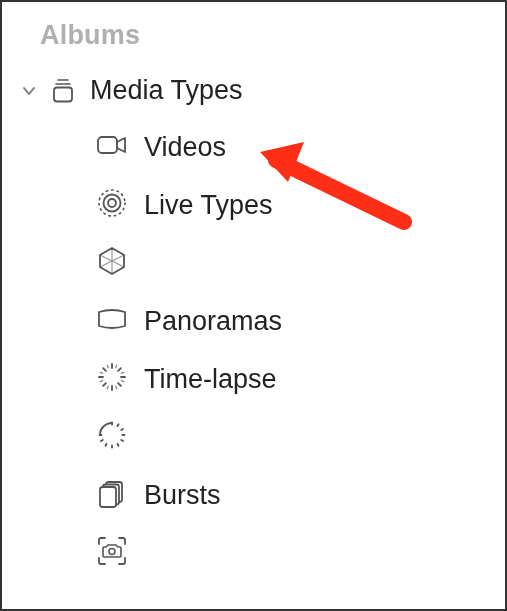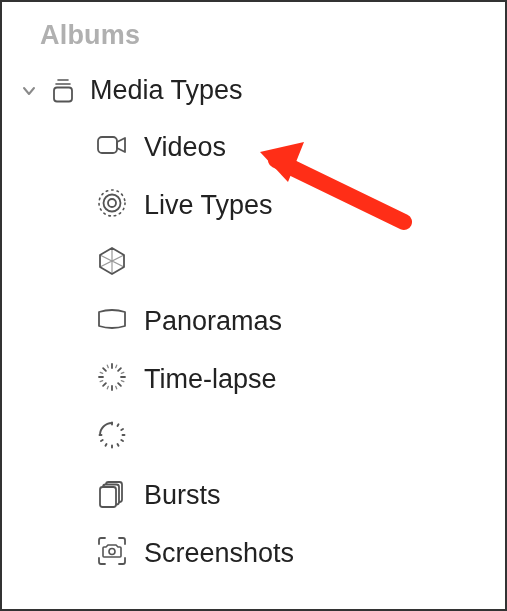--- a/index.html
+++ b/index.html
@@ -209,21 +209,20 @@
     <span class="item-icon">
       <svg width="34" height="34" viewBox="0 0 34 34">
         <path d="M4 10 L4 6 Q4 4 6 4 L10 4" fill="none" stroke="#555" stroke-width="1.8" stroke-linecap="round"></path>
         <path d="M24 4 L28 4 Q30 4 30 6 L30 10" fill="none" stroke="#555" stroke-width="1.8" stroke-linecap="round"></path>
         <path d="M30 24 L30 28 Q30 30 28 30 L24 30" fill="none" stroke="#555" stroke-width="1.8" stroke-linecap="round"></path>
         <path d="M10 30 L6 30 Q4 30 4 28 L4 24" fill="none" stroke="#555" stroke-width="1.8" stroke-linecap="round"></path>
         <path d="M11 13 L13 11 L21 11 L23 13 L25 13 Q26 13 26 14 L26 22 Q26 23 25 23 L9 23 Q8 23 8 22 L8 14 Q8 13 9 13 Z" fill="none" stroke="#555" stroke-width="1.6"></path>
         <circle cx="17" cy="17.5" r="3" fill="none" stroke="#555" stroke-width="1.6"></circle>
       </svg>
     </span>
-    <span class="item-label">Screenshots</span>
   </div>
 
   <div class="arrow-annotation">
     <svg width="160" height="110" viewBox="0 0 160 110">
       <path d="M150 90 L22 28" stroke="#ff2e17" stroke-width="16" stroke-linecap="round"></path>
       <path d="M6 20 L50 10 L34 50 Z" fill="#ff2e17"></path>
     </svg>
   </div>
 
 </div>

